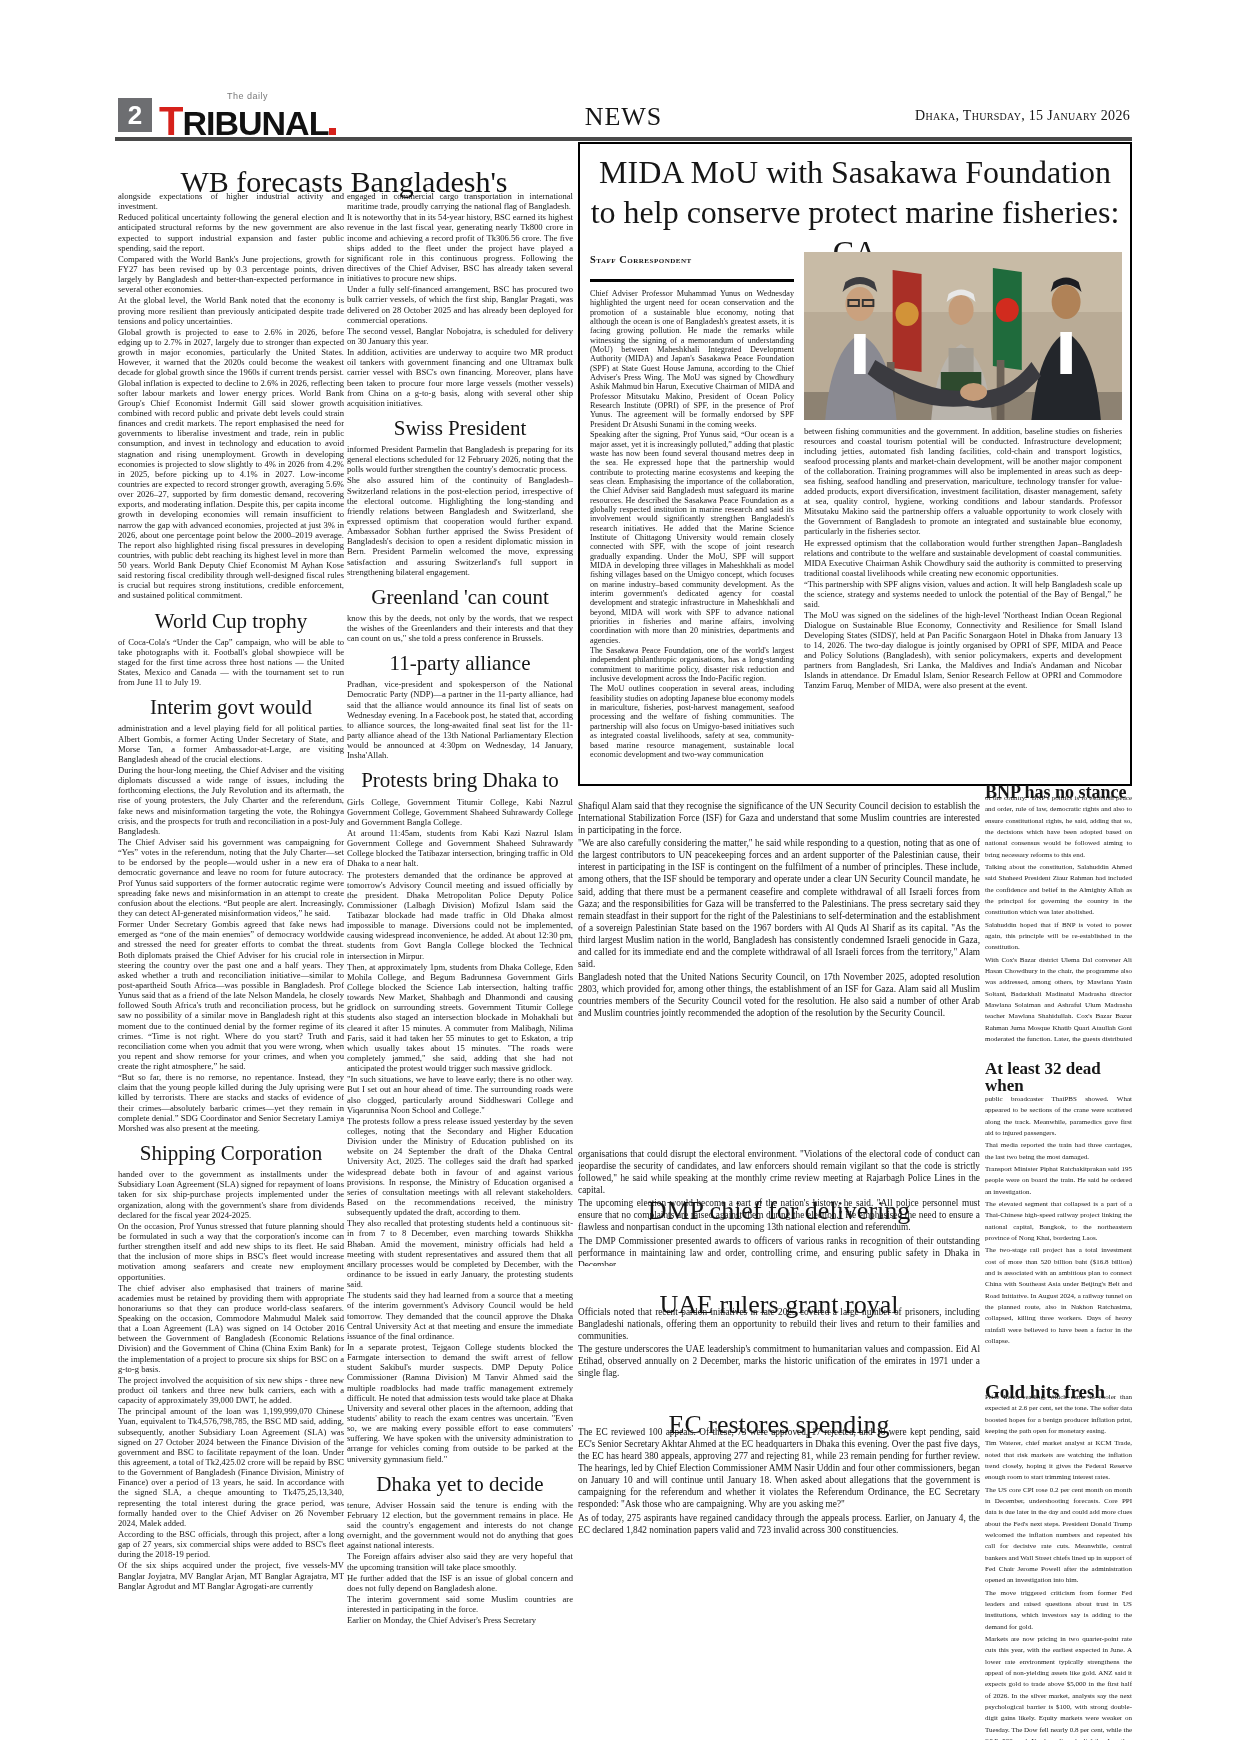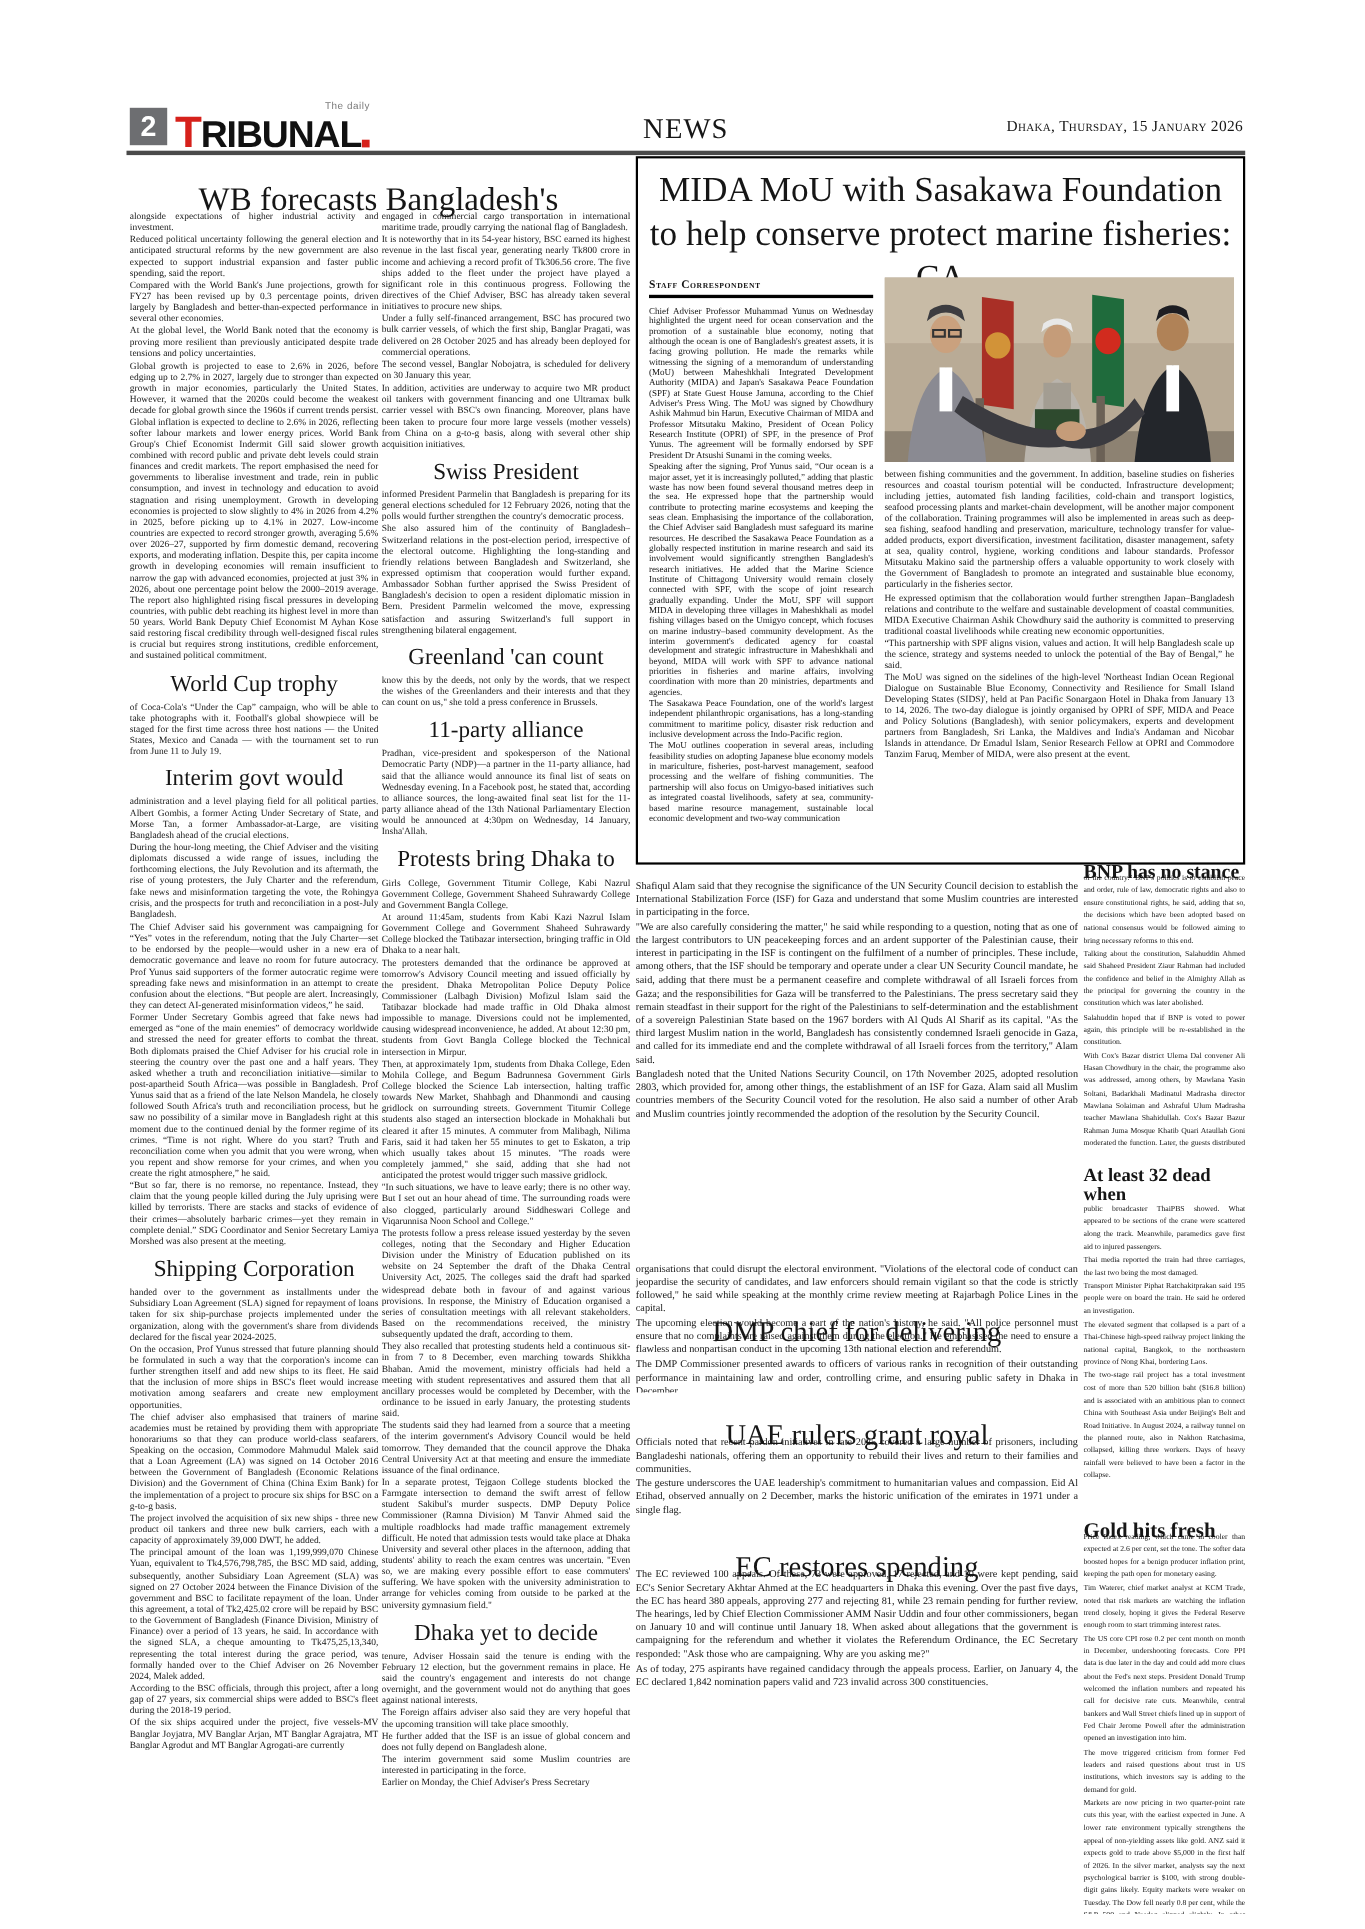--- a/index.html
+++ b/index.html
@@ -5,21 +5,21 @@
   html,body{margin:0;padding:0;background:#ffffff;}
   .page{position:relative;width:1241px;height:1754px;background:#fff;overflow:hidden;
         font-family:"Liberation Serif",serif;color:#161616;}
   
   .masthead{position:absolute;left:115px;top:94px;width:1017px;height:42px;}
   .pagenum{position:absolute;left:3px;top:4px;width:34px;height:34px;background:#6d6e71;
            color:#fff;font-family:"Liberation Sans",sans-serif;font-weight:bold;font-size:26px;
            display:flex;align-items:center;justify-content:center;}
   .logo{position:absolute;left:44px;top:-2px;line-height:1;}
   .logo-top{display:block;margin-left:68px;font-family:"Liberation Sans",sans-serif;
-            font-size:9px;color:#7a7a7a;letter-spacing:.5px;text-align:right;}
+            font-size:9px;color:#7a7a7a;letter-spacing:.5px;}
   .logo-main{font-family:"Liberation Sans",sans-serif;font-weight:bold;font-size:34px;
              letter-spacing:-1px;color:#111;}
   .logo-t{color:#d6211b;font-size:40px;}
   .logo-dot{display:inline-block;width:7px;height:7px;background:#d6211b;margin-left:1px;}
   .section-title{position:absolute;left:0;right:0;top:8px;text-align:center;font-size:26px;
                  letter-spacing:1px;font-variant:small-caps;}
   .dateline{position:absolute;right:2px;top:14px;font-size:14px;font-variant:small-caps;
             letter-spacing:.3px;}
   .mast-rule{position:absolute;left:115px;top:137px;width:1017px;height:4px;background:#4a4a4a;}
   
@@ -32,21 +32,21 @@
   .col1{left:118px;top:191px;width:226px;height:1540px;}
   .col2{left:347px;top:191px;width:226px;height:1540px;}
   .ncol .para{font-size:8.6px;line-height:1.18;}
   .ncol .col-head{font-size:21px;}
   
   .mida-box{position:absolute;left:578px;top:142px;width:550px;height:640px;border:2.5px solid #000;
             background:#fff;overflow:hidden;}
   .mida-head{font-size:32px;font-weight:400;line-height:1.25;text-align:center;margin:8px 10px 4px 10px;}
   .mida-cols{position:absolute;left:10px;right:8px;top:108px;bottom:6px;display:flex;}
   .mida-colA{width:204px;margin-right:10px;overflow:hidden;}
-  .byline{font-size:10.5px;font-weight:bold;font-variant:small-caps;letter-spacing:.5px;margin:2px 0 3px 0;}
+  .byline{font-size:10.5px;font-weight:bold;font-variant:small-caps;letter-spacing:.5px;margin:2px 0 14px 0;}
   .byline-rule{height:3px;background:#000;margin:0 0 7px 0;}
   .mida-colA .para{font-size:8.2px;line-height:1.14;}
   .mida-right{flex:1;overflow:hidden;}
   .photo{width:100%;height:168px;display:block;margin-bottom:6px;}
   .mida-right .para{font-size:8.6px;line-height:1.17;}
   
   .wide{position:absolute;left:578px;width:402px;overflow:hidden;}
   .wide .para{font-size:9.3px;line-height:1.3;}
   .wide-head{position:absolute;left:578px;width:402px;text-align:center;font-size:26px;
              font-weight:400;line-height:1;}

